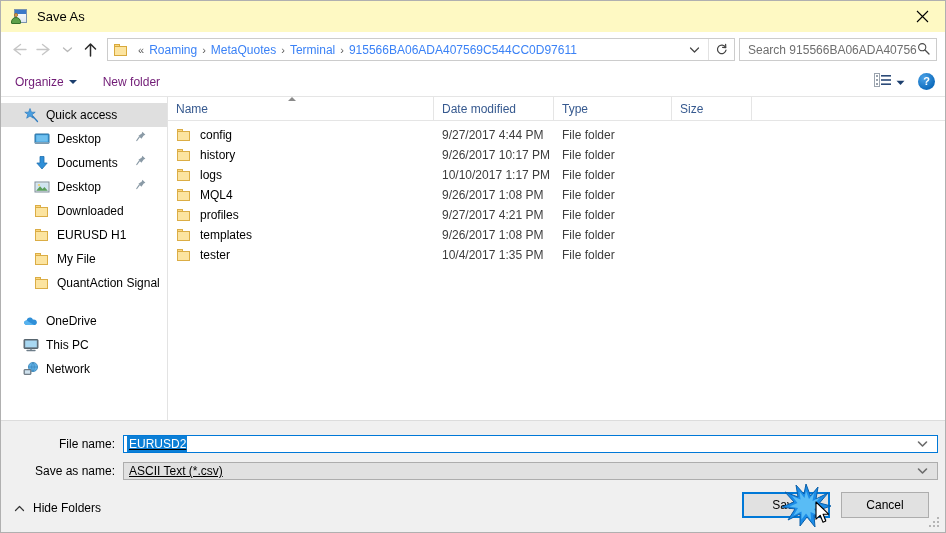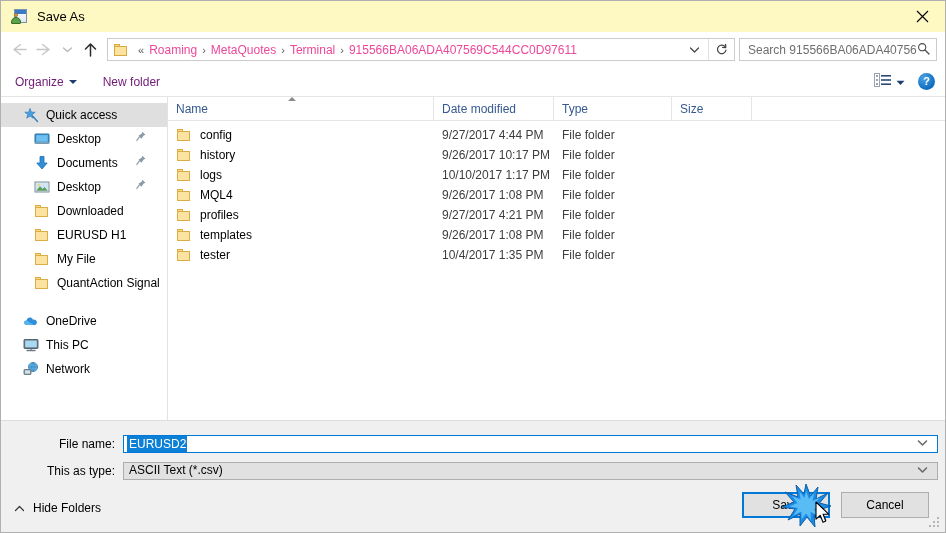--- a/index.html
+++ b/index.html
@@ -98,21 +98,21 @@
   }
   .bc-folder .body {
     position: absolute; left: 0; top: 2px;
     width: 13px; height: 10px; background: #fce4a0;
     border: 1px solid #d8a93c;
   }
   .bc-sep {
     color: #5a5a5a; margin: 0 5px; font-size: 11px;
     flex-shrink: 0;
   }
-  .bc-item { color: #ec4899; white-space: nowrap; }
+  .bc-item { color: #3b82f6; white-space: nowrap; }
   .bc-chevron {
     margin-left: auto; margin-right: 8px;
     color: #3a3a3a; flex-shrink: 0;
   }
   .bc-divider {
     width: 1px; height: 21px; background: #e2e2e2;
     flex-shrink: 0;
   }
   .refresh-btn {
     width: 25px; height: 23px;
@@ -252,22 +252,23 @@
   }
   .form-row {
     display: flex; align-items: center;
     height: 22px; margin-top: 0;
   }
   .form-label {
     width: 122px; text-align: right; padding-right: 8px;
     font-size: 12px; color: #000;
   }
   .field {
-    height: 18px; display: flex; 
+    height: 18px; display: flex; align-items: center;
     font-size: 12px;
+    text-decoration: underline;
   }
   .field.fname {
     width: 815px; background: #ffffff;
     border: 1px solid #0078d7;
     padding-left: 3px;
   }
   .field.ftype {
     width: 815px; background: #e1e1e1;
     border: 1px solid #adadad;
     padding-left: 5px; color: #000;
@@ -687,21 +688,21 @@
         <span class="sel-text">EURUSD2</span>
         <span class="fld-chev">
           <svg width="11" height="8" viewBox="0 0 11 8">
               <path d="M1.5 2 L5.5 6 L9.5 2" stroke="#6a6a6a" stroke-width="1.6" fill="none" stroke-linecap="round" stroke-linejoin="round"></path>
             </svg>
         </span>
       </div>
     </div>
 
     <div class="form-row" style="margin-top:5px">
-      <div class="form-label">This as type:</div>
+      <div class="form-label">Save as name:</div>
       <div class="field ftype">
         <span>ASCII Text (*.csv)</span>
         <span class="fld-chev">
           <svg width="11" height="8" viewBox="0 0 11 8">
               <path d="M1.5 2 L5.5 6 L9.5 2" stroke="#6a6a6a" stroke-width="1.6" fill="none" stroke-linecap="round" stroke-linejoin="round"></path>
             </svg>
         </span>
       </div>
     </div>
 

